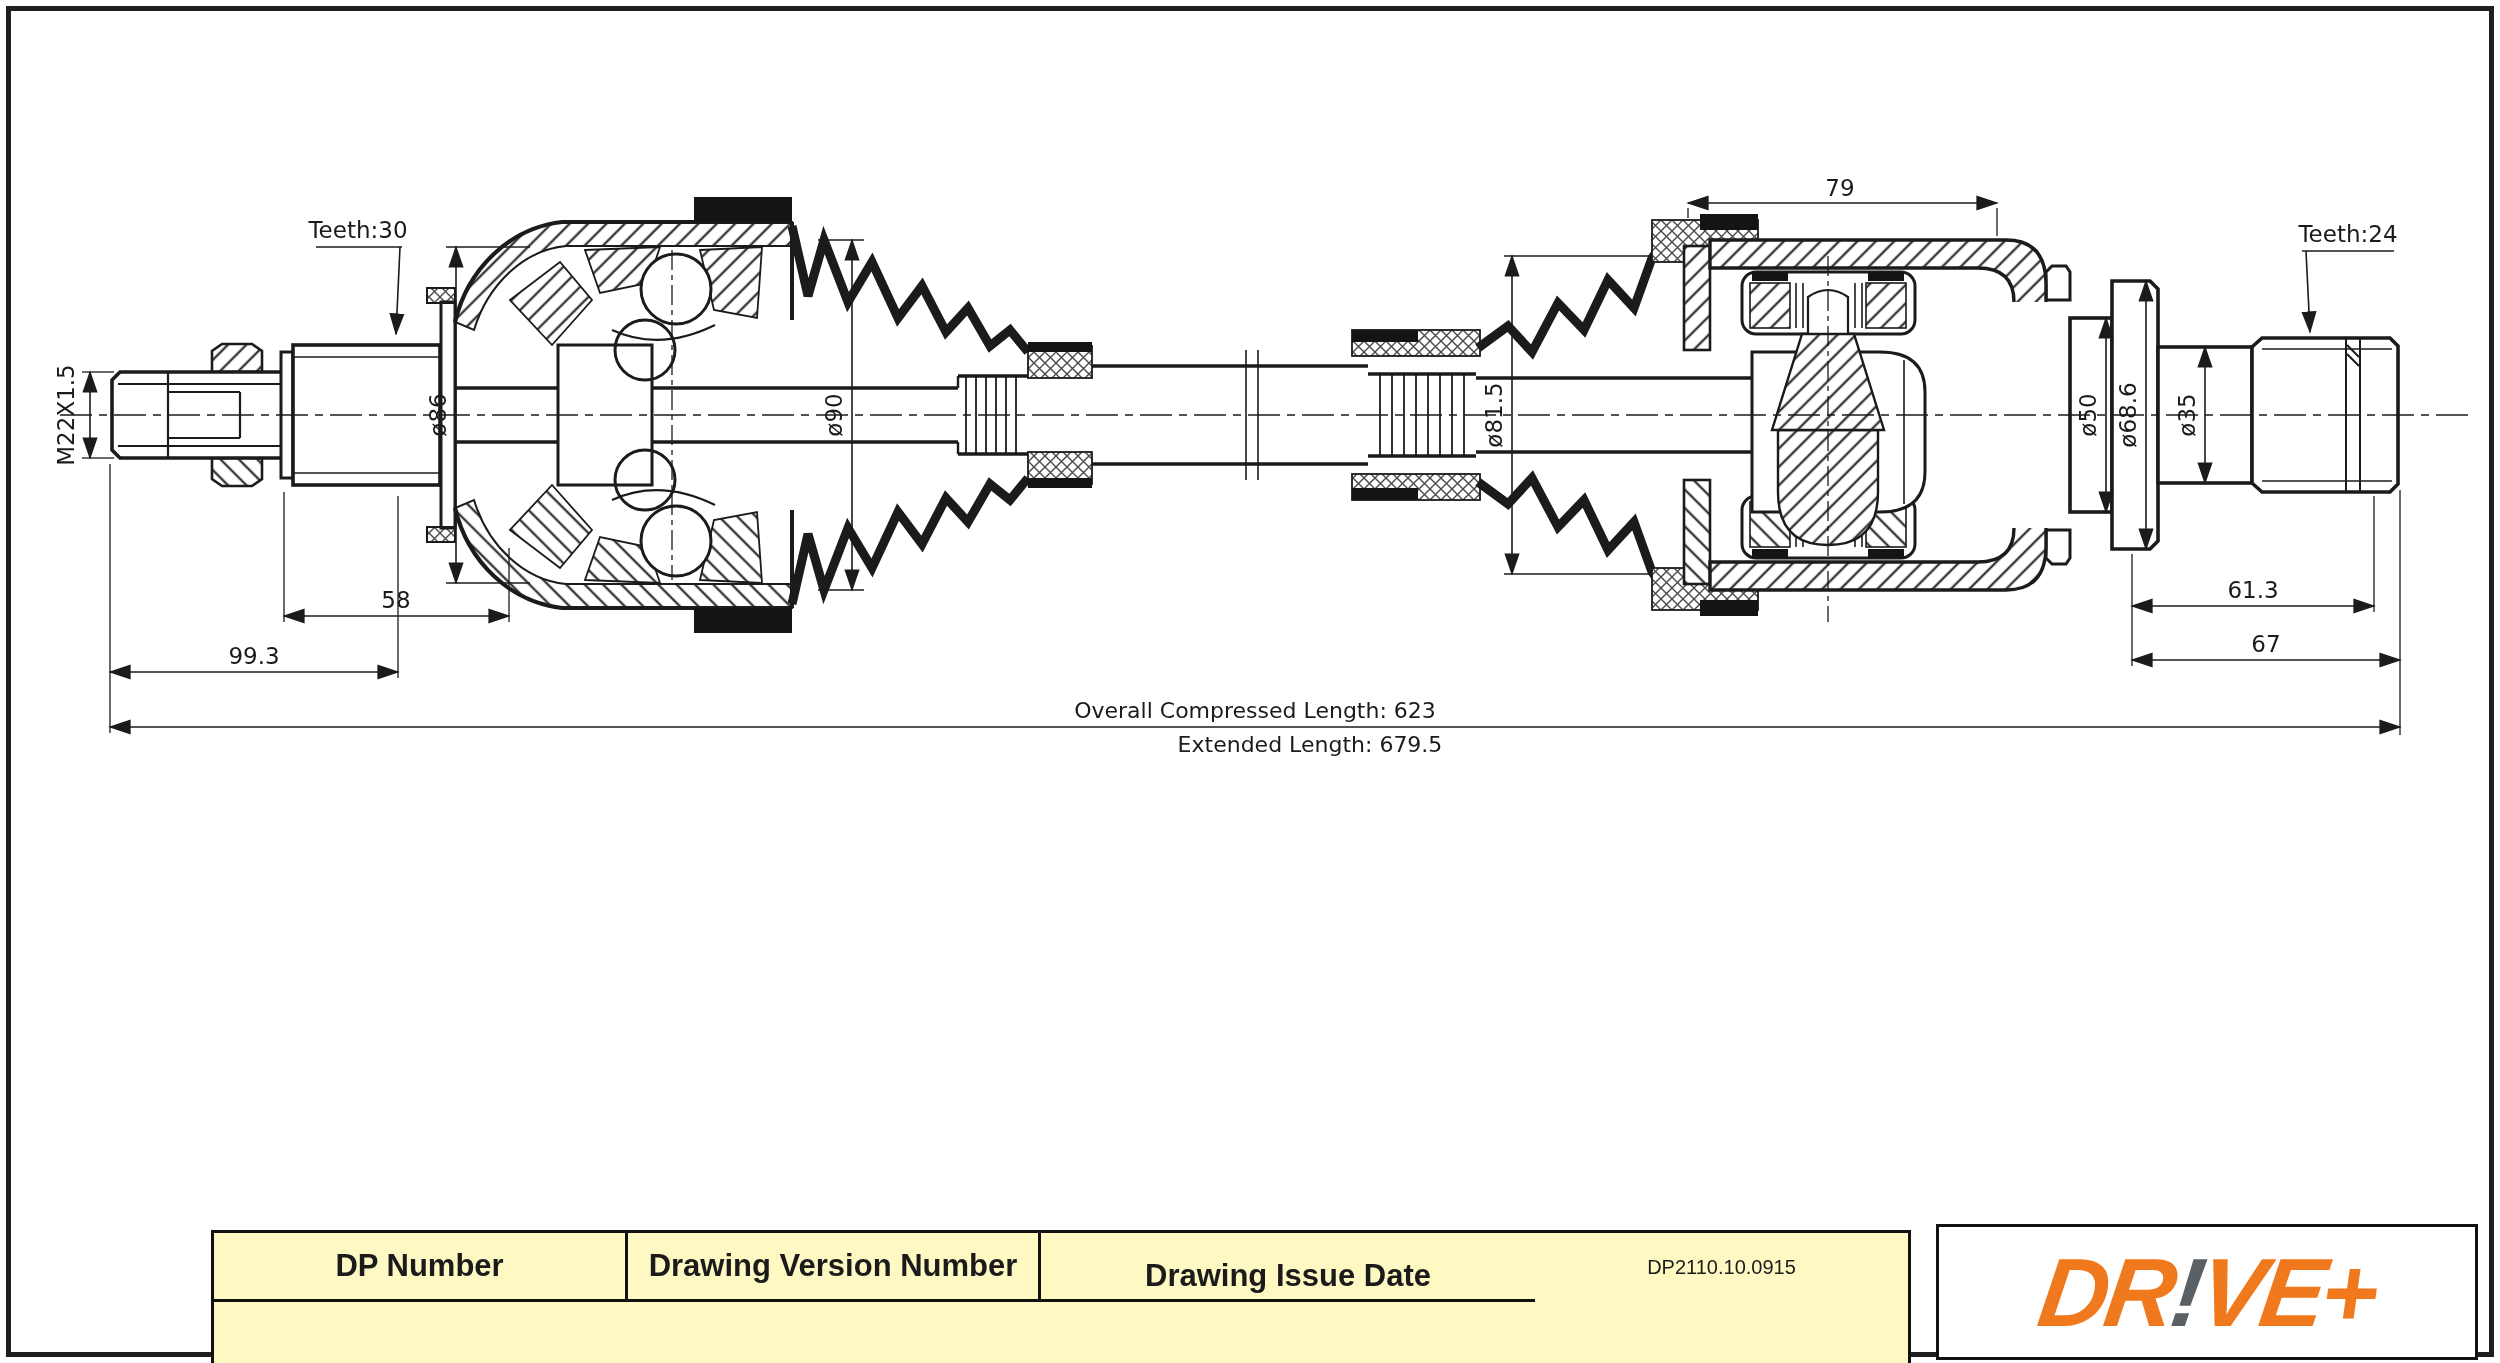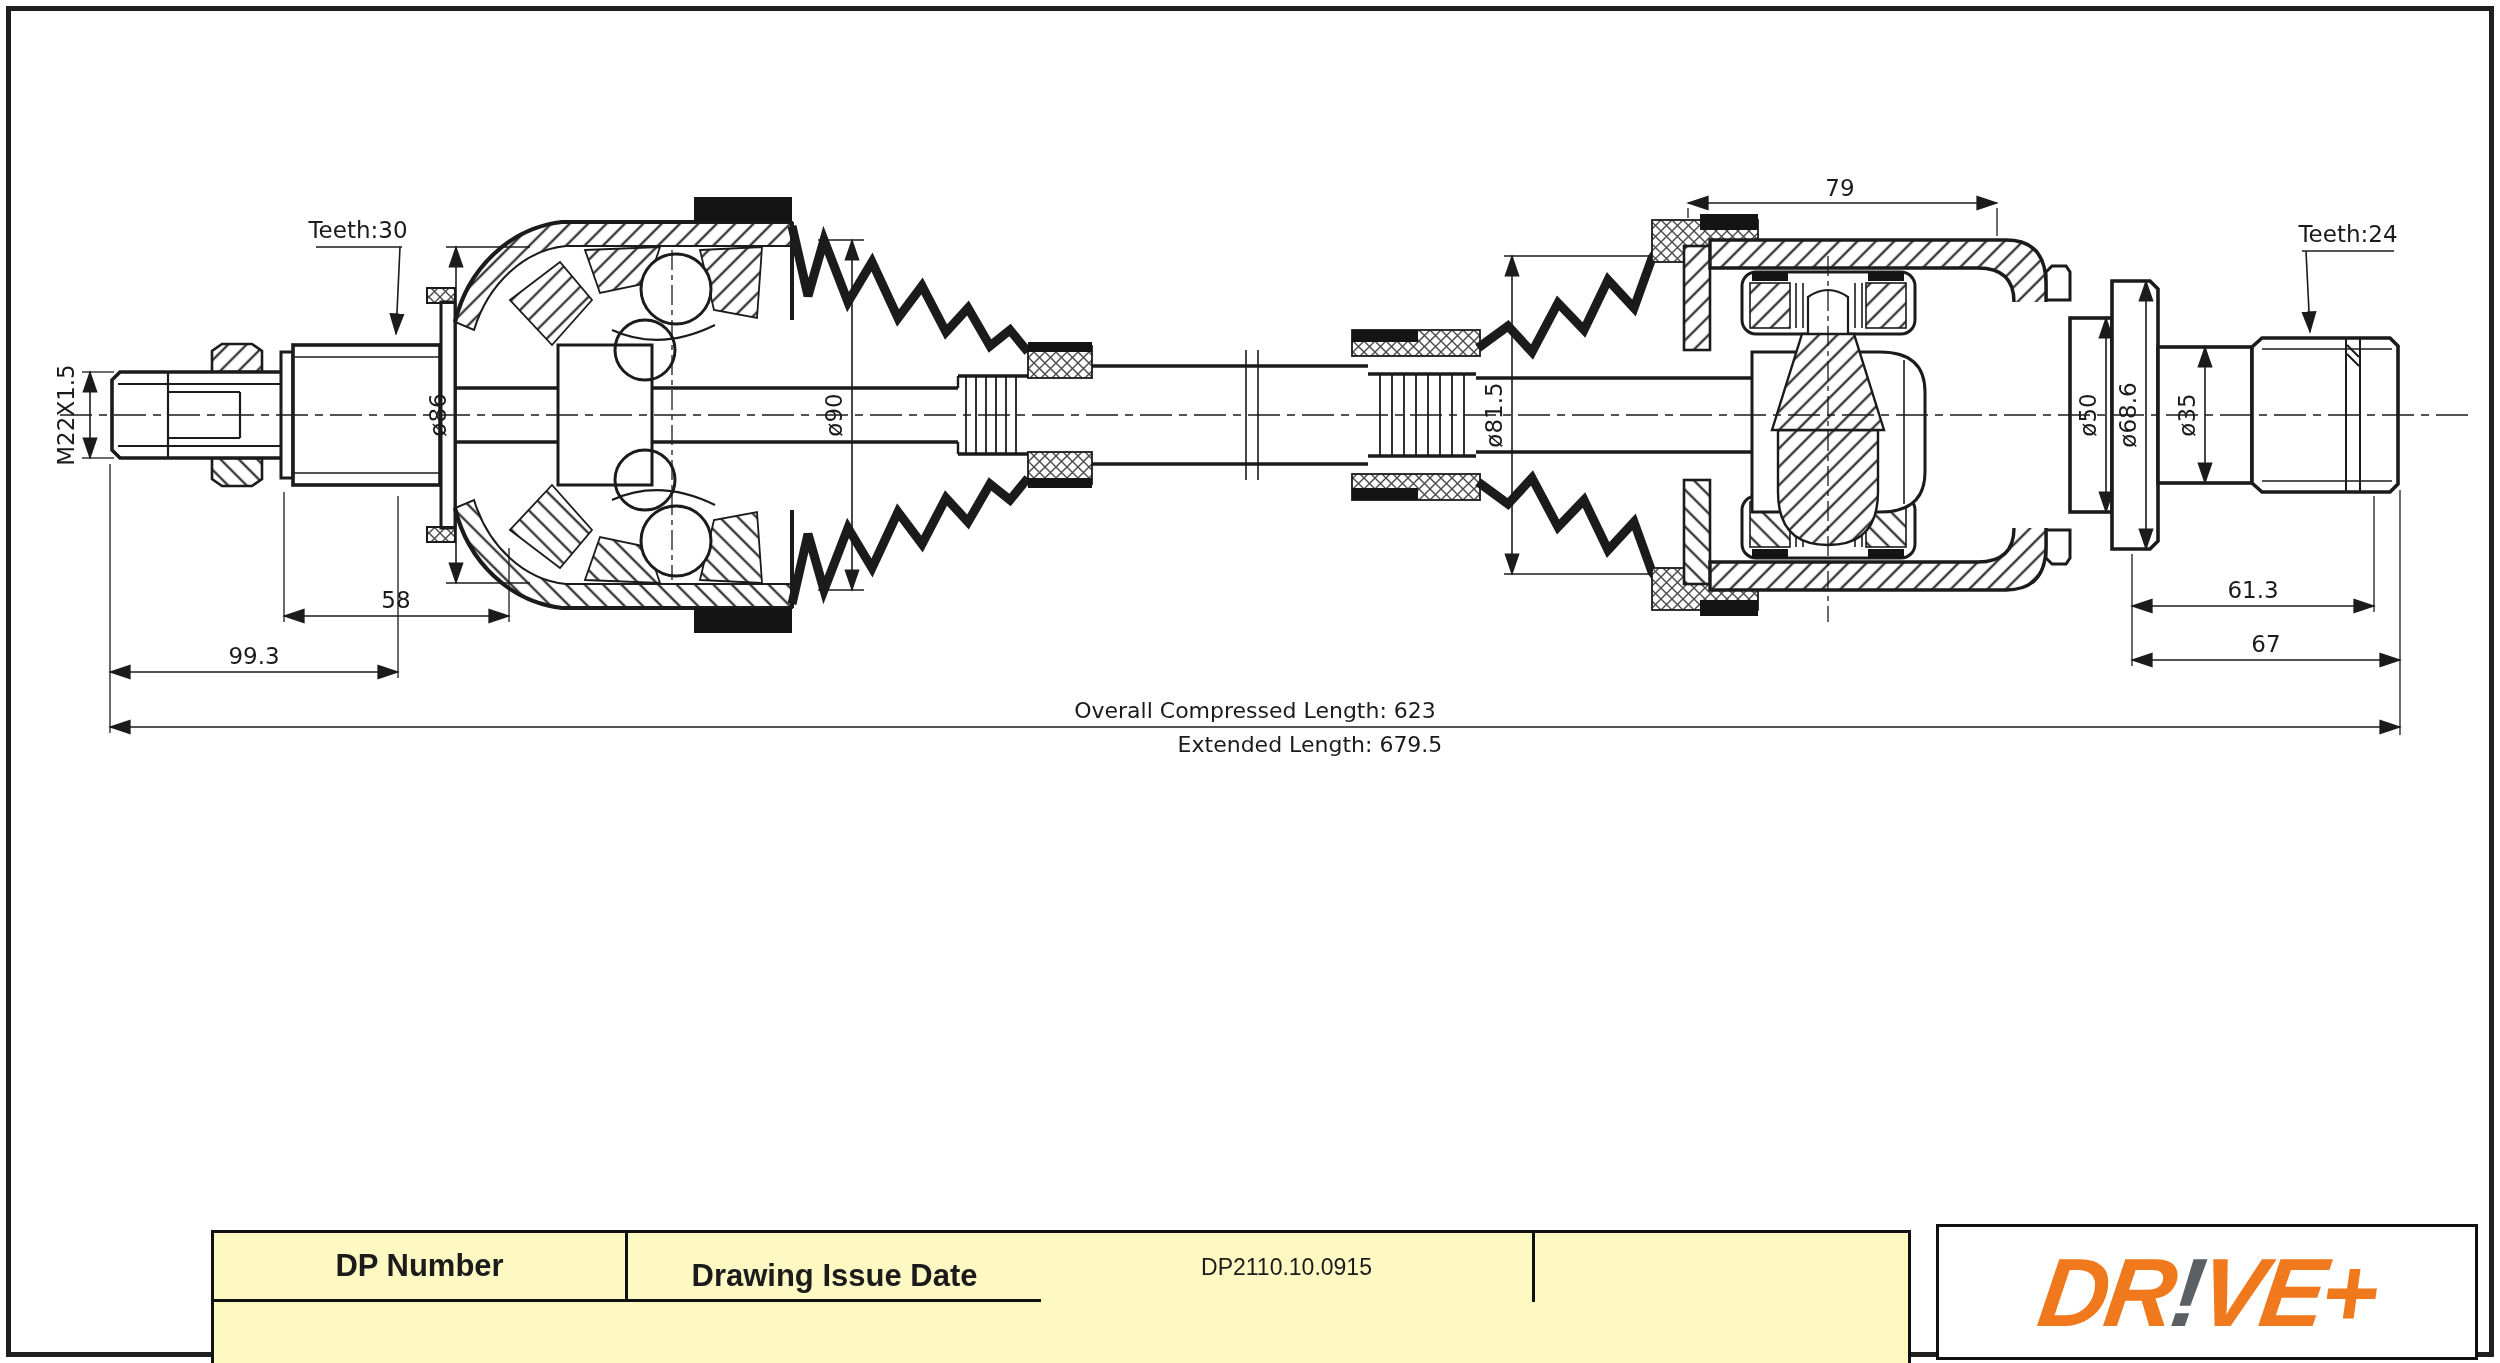--- a/index.html
+++ b/index.html
@@ -11,21 +11,21 @@
   .dimtxt{font-size:23px;}
   .dimtxt2{font-size:22px;}
   
   .tblock{position:absolute;left:211px;top:1230px;width:1700px;height:156px;
           border:3px solid #111;box-sizing:border-box;display:grid;
           grid-template-columns:414px 413px 494px 376px;grid-template-rows:69px 1fr;background:#fef9c3;}
   .tblock .cell{display:flex;align-items:center;justify-content:center;box-sizing:border-box;
           border-right:3px solid #111;font-family:"Liberation Sans",sans-serif;}
   .tblock .cell.last{border-right:none;margin-top:20px;}
   .tblock .hdr{font-weight:bold;font-size:31px;border-bottom:3px solid #111;}
-  .tblock .val{font-size:23px;}
+  .tblock .val{font-size:20px;}
   .logobox{position:absolute;left:1936px;top:1224px;width:542px;height:136px;border:3px solid #111;
           box-sizing:border-box;display:flex;align-items:center;justify-content:center;background:#fff;}
   .logo{font-family:"Liberation Sans",sans-serif;font-weight:bold;font-style:italic;
         font-size:97px;letter-spacing:-4px;transform:skewX(-8deg);line-height:1;white-space:nowrap;}
 </style>
 </head>
 <body>
 
 <div class="page">
   <div class="frame"></div>
@@ -260,20 +260,21 @@
       <text class="dimtxt" x="254" y="664" text-anchor="middle">99.3</text>
       <text class="dimtxt" x="2253" y="598" text-anchor="middle">61.3</text>
       <text class="dimtxt" x="2266" y="652" text-anchor="middle">67</text>
       <text class="dimtxt2" x="1255" y="718" text-anchor="middle">Overall  Compressed  Length: 623</text>
       <text class="dimtxt2" x="1310" y="752" text-anchor="middle">Extended  Length: 679.5</text>
     </g>
   </svg>
 
   <div class="tblock">
     <div class="cell hdr">DP Number</div>
+    <div class="cell hdr">Drawing Version Number</div>
     <div class="cell hdr last">Drawing Issue Date</div>
     <div class="cell val">DP2110.10.0915</div>
   </div>
 
   <div class="logobox">
     <div class="logo">
       <span style="color:#F0791E;">DR</span><span style="color:#5B6065;">!</span><span style="color:#F0791E;">VE+</span>
     </div>
   </div>
 </div>

